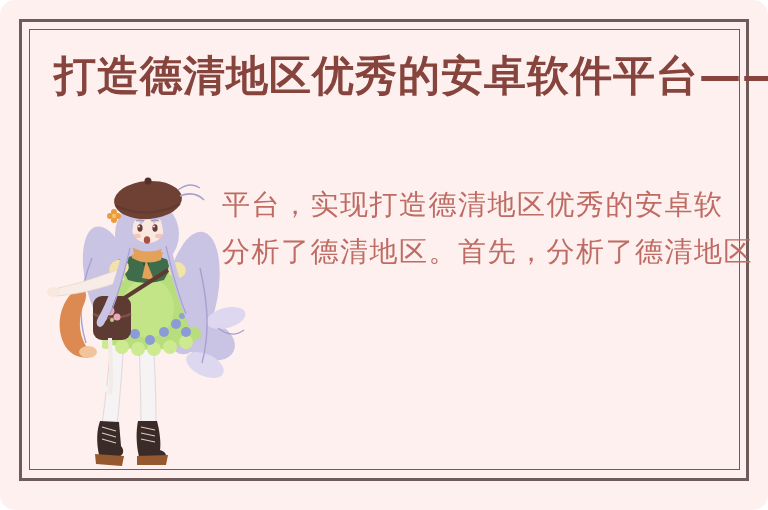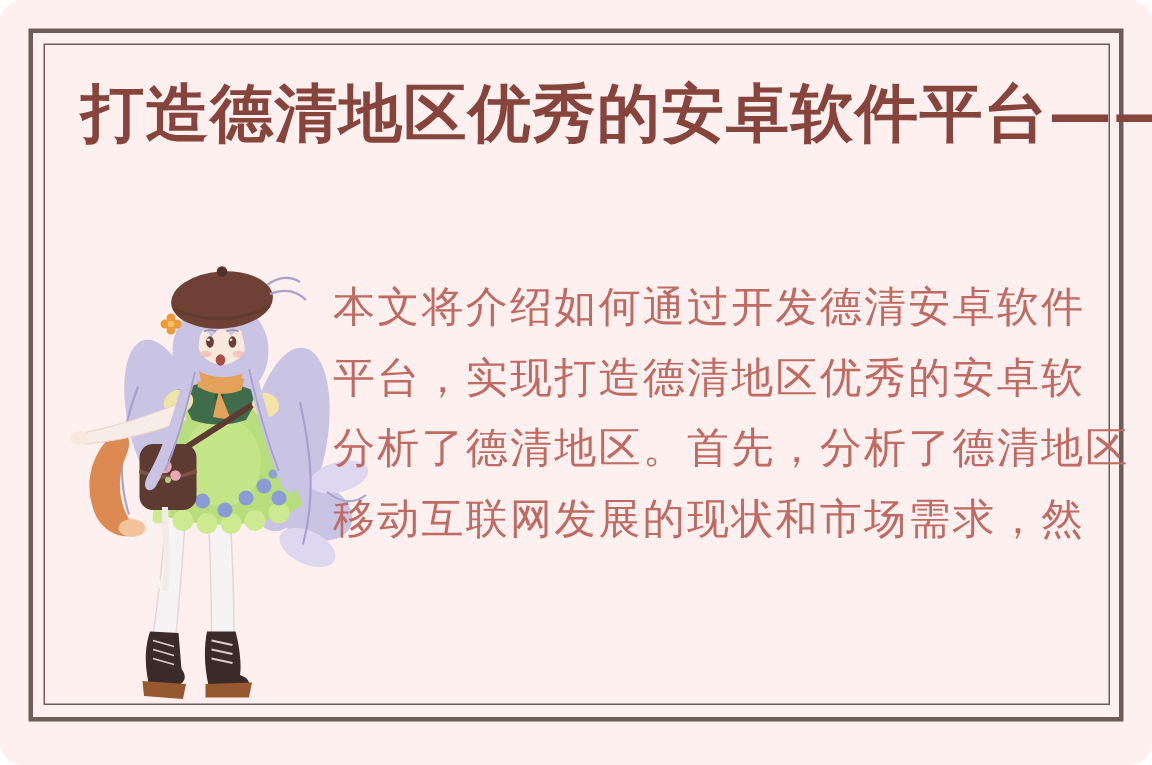--- a/index.html
+++ b/index.html
@@ -157,19 +157,17 @@
     </g>
 
     <g>
       <path d="M 86,70 C 78,100 70,130 58,150 C 54,158 60,162 64,156 C 76,134 84,106 92,78 Z" fill="#c9c3e4"></path>
       <path d="M 128,68 C 136,100 144,130 156,152 C 160,160 152,164 148,156 C 138,132 130,104 124,78 Z" fill="#c9c3e4"></path>
       <path d="M 90,80 C 84,106 78,128 70,146 M 126,78 C 132,104 138,126 146,146" fill="none" stroke-width="1.2" stroke="#a9a0d0"></path>
     </g>
   </svg>
 
   <div class="body-text">
-    <div class="bline">本文将介绍如何通过开发德清安卓软件</div>
     <div class="bline">平台，实现打造德清地区优秀的安卓软</div>
     <div class="bline">分析了德清地区。首先，分析了德清地区</div>
-    <div class="bline">移动互联网发展的现状和市场需求，然</div>
   </div>
 
 </div>
 
 </body></html>

